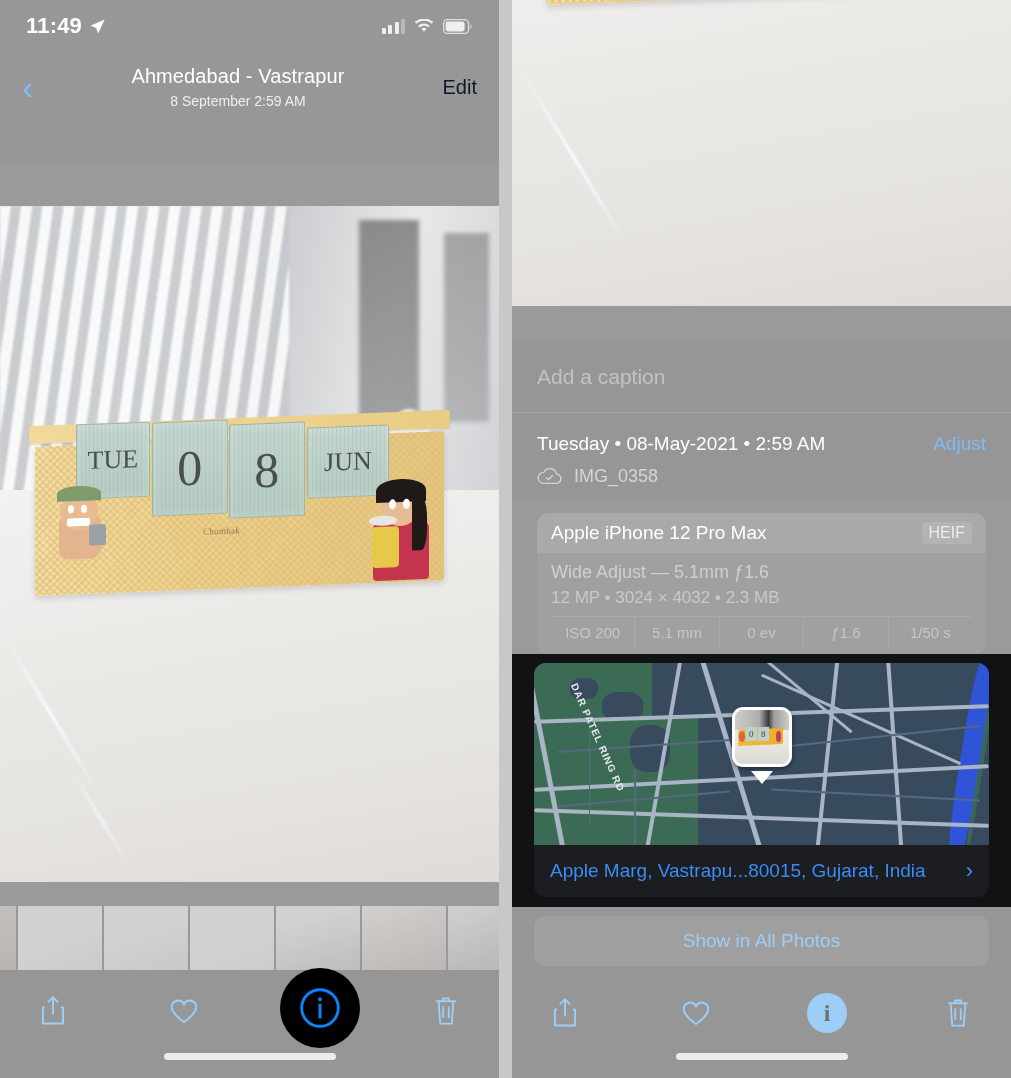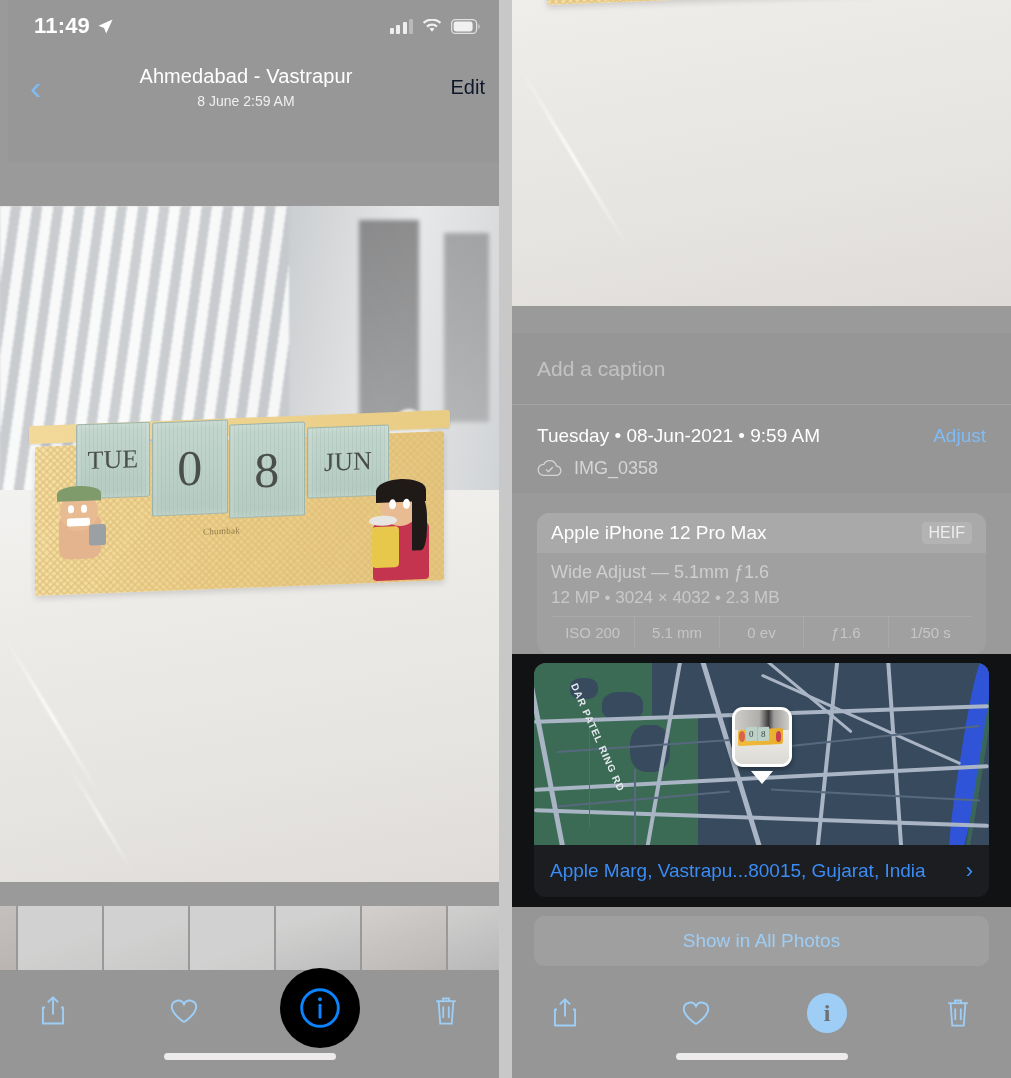--- a/index.html
+++ b/index.html
@@ -89,21 +89,21 @@
   .tile span{ position:relative; z-index:2; }
   .brand{
     position:absolute; left:41%; top:60%; font-size:9px; color:#8f7a49;
     font-family:"Liberation Serif", serif; transform:skewY(-2.2deg); letter-spacing:.3px;
   }
   .char{ position:absolute; border-radius:4px; }
   .char .head{ position:absolute; border-radius:50%; }
 
   
   .topbar{
-    position:absolute; left:8px; top:0; width:100%; height:162px;
+    position:absolute; left:0; top:0; width:100%; height:162px;
     background:rgba(150,150,150,.88); z-index:5;
   }
   .statusbar{
     position:absolute; left:0; top:0; width:100%; height:52px;
     display:flex; align-items:center; justify-content:space-between;
     padding:0 26px; color:#fff;
   }
   .clock{ font-size:22px; font-weight:600; letter-spacing:.2px; display:flex; align-items:center; gap:7px; }
   .status-right{ display:flex; align-items:center; gap:9px; }
   .bars{ display:flex; align-items:flex-end; gap:2.5px; height:15px; }
@@ -152,21 +152,21 @@
     display:flex; align-items:center; padding:0 25px;
     color:rgba(232,232,232,.55); font-size:21px;
     border-bottom:1px solid rgba(175,175,175,.55);
   }
   .meta{ background:rgba(150,150,150,.92); padding:20px 25px 14px 25px; }
   .meta-line1{ display:flex; align-items:baseline; justify-content:space-between; }
   .meta-date{ color:#fff; font-size:19px; }
   .meta-adjust{ color:#7fbcf5; font-size:19px; }
   .meta-line2{ display:flex; align-items:center; gap:11px; margin-top:11px; color:#d5d5d5; font-size:18px; }
   .exif-card{
-    margin:20px 25px 0 25px; border-radius:12px; overflow:hidden;
+    margin:12px 25px 0 25px; border-radius:12px; overflow:hidden;
     background:rgba(166,166,166,.55);
   }
   .exif-head{
     display:flex; align-items:center; justify-content:space-between;
     padding:9px 14px; background:rgba(176,176,176,.55);
   }
   .exif-device{ color:#fff; font-size:19px; }
   .exif-fmt{ color:#ededed; font-size:16px; background:rgba(190,190,190,.5); padding:2px 7px; border-radius:4px; }
   .exif-body{ padding:9px 14px 6px 14px; }
   .exif-l1{ color:#cfcfcf; font-size:18px; }
@@ -318,21 +318,21 @@
             <rect x="0.6" y="0.6" width="25" height="13.8" rx="4" fill="none" stroke="#e0e0e0" stroke-width="1.3"></rect>
             <rect x="2.6" y="2.6" width="19" height="9.8" rx="2.4" fill="#f0f0f0"></rect>
             <path d="M27.2 5.2v4.6c1.1-.3 1.6-1 1.6-2.3s-.5-2-1.6-2.3z" fill="#c9c9c9"></path>
           </svg>
         </div>
       </div>
       <div class="navrow">
         <div class="back-chev">‹</div>
         <div class="nav-center">
           <div class="nav-title">Ahmedabad - Vastrapur</div>
-          <div class="nav-sub">8 June  2:59 AM</div>
+          <div class="nav-sub">8 September  2:59 AM</div>
         </div>
         <div class="edit-btn">Edit</div>
       </div>
     </div>
 
     <div class="thumbstrip">
       <div class="thumb" style="width:16px;background:linear-gradient(160deg,#d8b8a4,#c9a18f);"></div>
       <div class="thumb" style="width:84px;background:linear-gradient(160deg,#e9e8e6,#cfcdca);"></div>
       <div class="thumb" style="width:84px;background:linear-gradient(160deg,#e7e6e4,#cbc9c7);"></div>
       <div class="thumb" style="width:84px;background:linear-gradient(160deg,#eae9e7,#d2d0cd);"></div>
@@ -396,21 +396,21 @@
     </div>
 
     <div class="sheet">
 
       <div class="caption-row">
         <span>Add a caption</span>
       </div>
 
       <div class="meta">
         <div class="meta-line1">
-          <span class="meta-date">Tuesday • 08-Jun-2021 • 9:59 AM</span>
+          <span class="meta-date">Tuesday • 08-May-2021 • 2:59 AM</span>
           <span class="meta-adjust">Adjust</span>
         </div>
         <div class="meta-line2">
           <svg width="26" height="19" viewBox="0 0 26 19" fill="none" stroke="#d5d5d5" stroke-width="1.3">
             <path d="M6.6 16.4h12.2a4.8 4.8 0 0 0 .5-9.6A6.6 6.6 0 0 0 6.9 5.3 4.9 4.9 0 0 0 6.6 16.4z"></path>
             <path d="M9.3 10.6l2.1 2.1 4-4.2" stroke-linecap="round" stroke-linejoin="round"></path>
           </svg>
           <span>IMG_0358</span>
         </div>
       </div>

